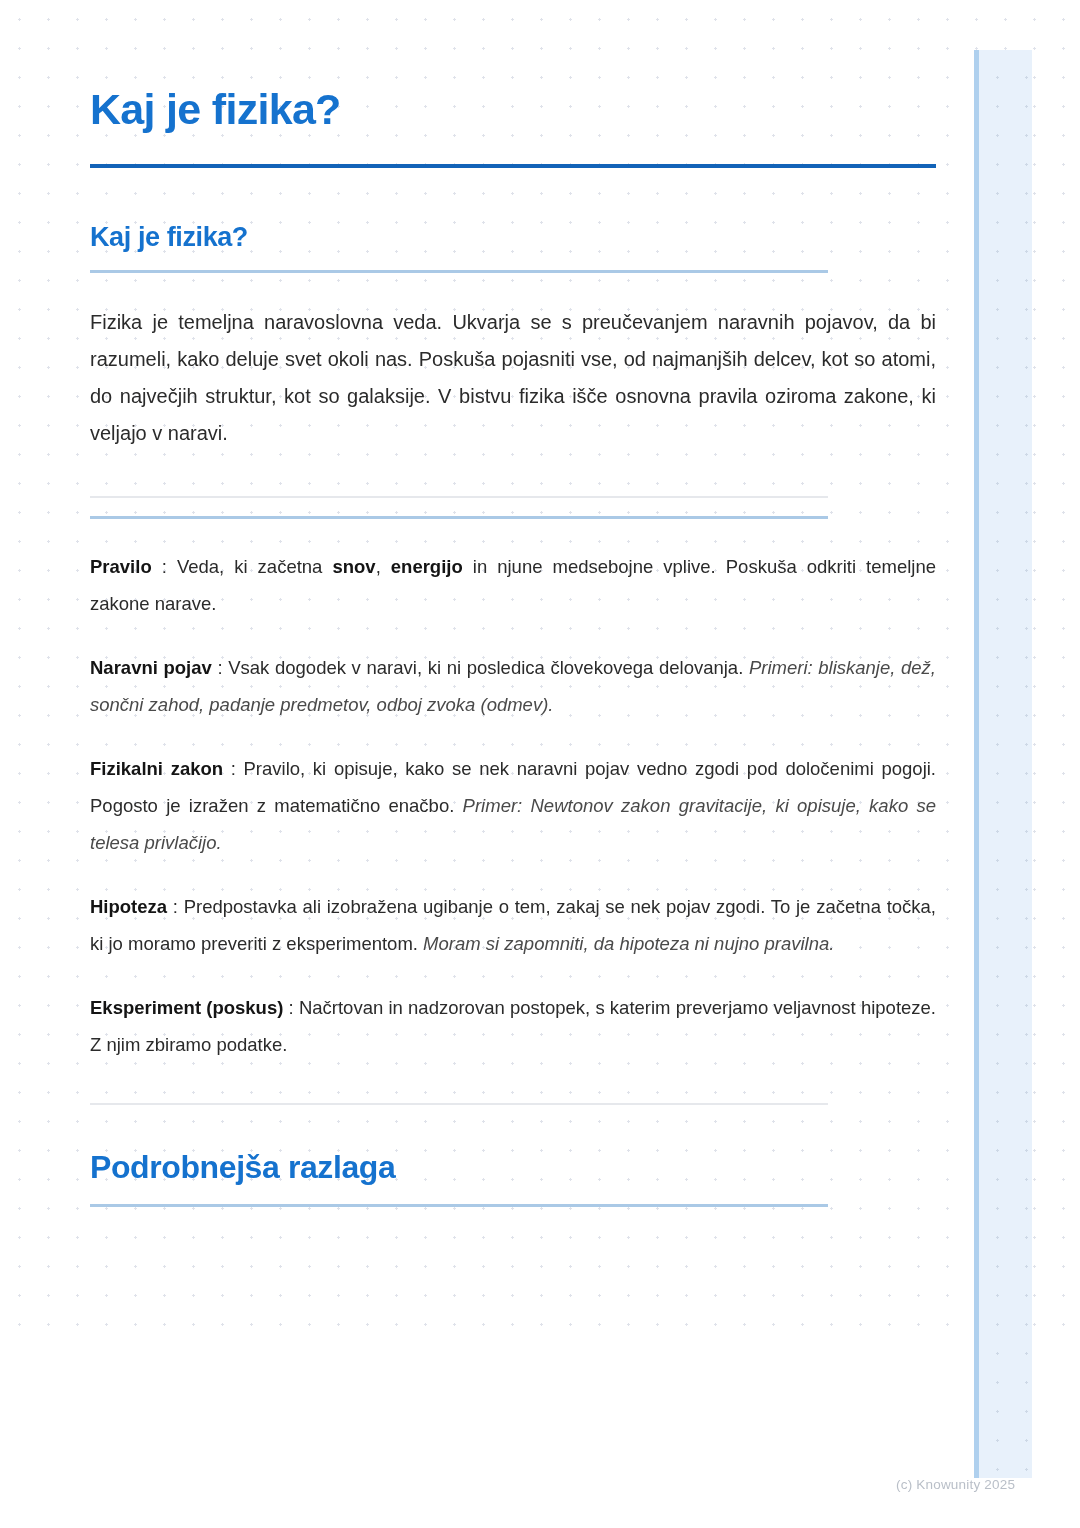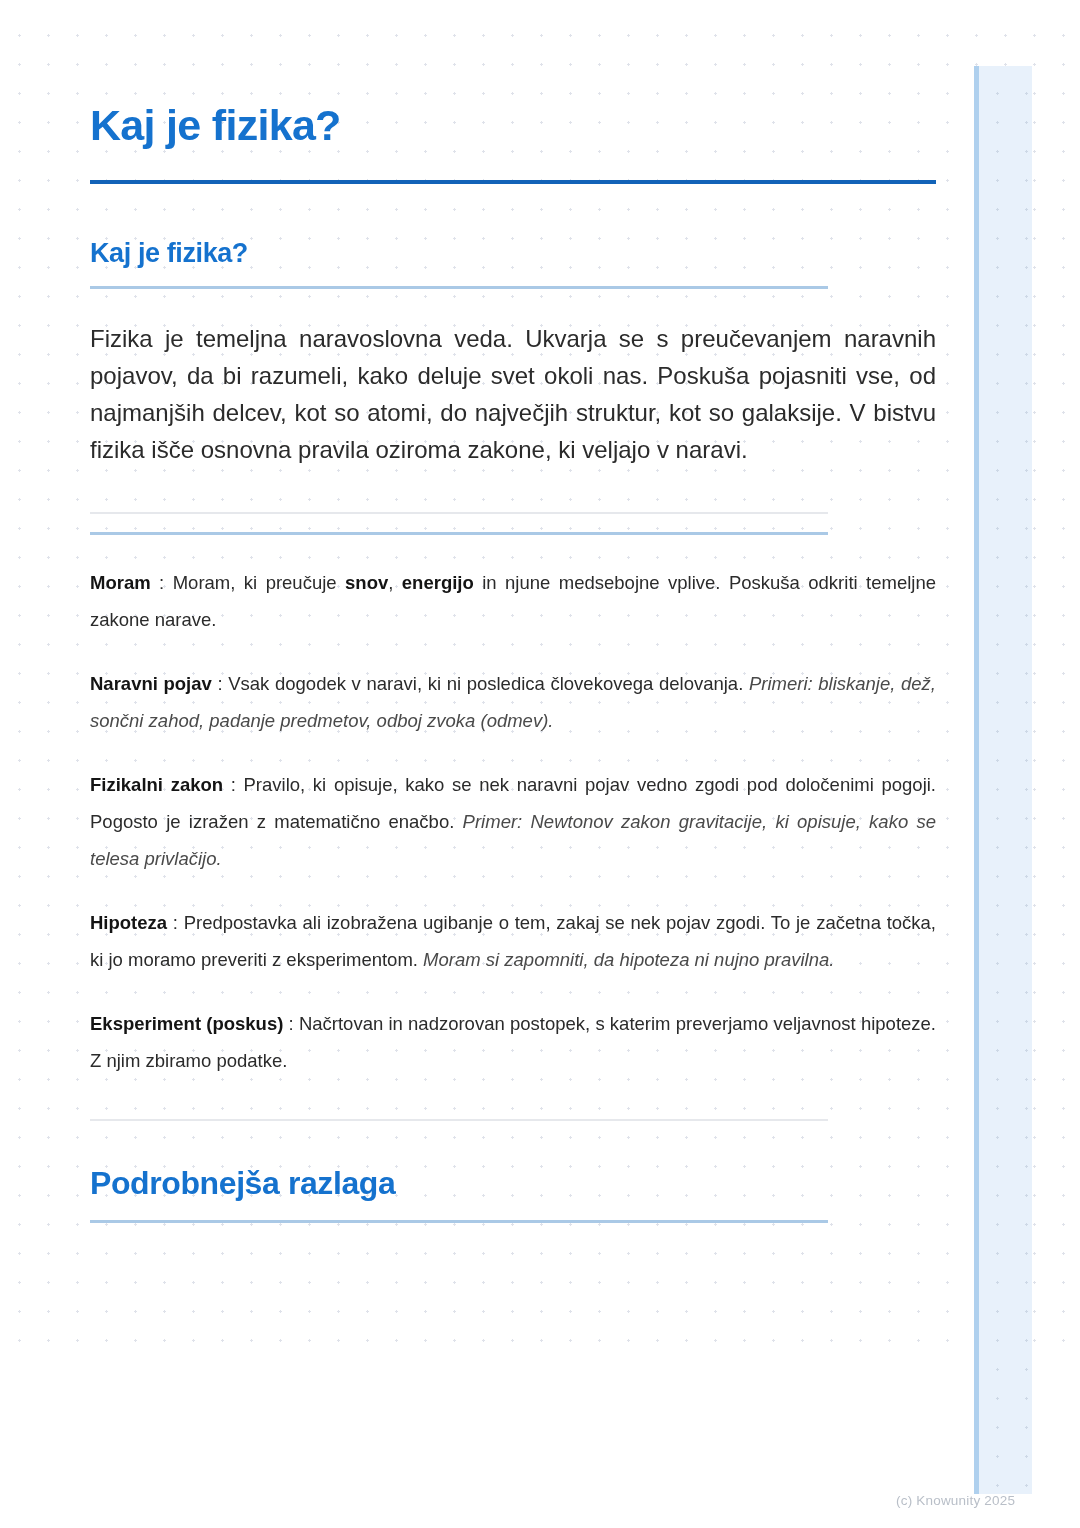--- a/index.html
+++ b/index.html
@@ -53,21 +53,21 @@
     background-image: radial-gradient(#cdd8e6 1.1px, transparent 1.2px);
     background-size: 29px 29px;
     background-position: 5px 13px;
     pointer-events: none;
   }
 
   
   .page {
     position: absolute;
     left: 0;
-    top: 16px;
+    top: 0;
     width: 1080px;
     height: 1352px;
   }
   .content {
     position: absolute;
     left: 90px;
     top: 86px;
     width: 846px;
   }
 
@@ -114,21 +114,21 @@
   }
   .h2-big-rule {
     height: 3px;
     background: #aac9e6;
     width: 738px;
     margin-top: 18px;
   }
 
   
   p.body {
-    font-size: 24px;
+    font-size: 20px;
     line-height: 37px;
     color: #2b2b2b;
     text-align: justify;
     margin: 26px 0 0 0;
   }
   p.body.first { margin-top: 31px; }
 
   
   .def {
     font-size: 18.5px;
@@ -180,21 +180,21 @@
     <h2 class="h2">Kaj je fizika?</h2>
     <div class="h2-rule"></div>
 
     <p class="body first">Fizika je temeljna naravoslovna veda. Ukvarja se s preučevanjem naravnih pojavov, da bi razumeli, kako deluje svet okoli nas. Poskuša pojasniti vse, od najmanjših delcev, kot so atomi, do največjih struktur, kot so galaksije. V bistvu fizika išče osnovna pravila oziroma zakone, ki veljajo v naravi.</p>
 
     <div class="sep"></div>
 
     <div class="h2-big-rule"></div>
 
     <p class="def first">
-      <b>Moram</b><span> : </span><span>Moram, ki preučuje </span><b>snov</b><span>, </span><b>energijo</b><span> in njune medsebojne vplive. Poskuša odkriti temeljne zakone narave.</span>
+      <b>Pravilo</b><span> : </span><span>Veda, ki začetna </span><b>snov</b><span>, </span><b>energijo</b><span> in njune medsebojne vplive. Poskuša odkriti temeljne zakone narave.</span>
     </p>
 
     <p class="def">
       <b>Naravni pojav</b><span> : </span><span>Vsak dogodek v naravi, ki ni posledica človekovega delovanja. </span><i>Primeri: bliskanje, dež, sončni zahod, padanje predmetov, odboj zvoka (odmev).</i>
     </p>
 
     <p class="def">
       <b>Fizikalni zakon</b><span> : </span><span>Pravilo, ki opisuje, kako se nek naravni pojav vedno zgodi pod določenimi pogoji. Pogosto je izražen z matematično enačbo. </span><i>Primer: Newtonov zakon gravitacije, ki opisuje, kako se telesa privlačijo.</i>
     </p>
 

